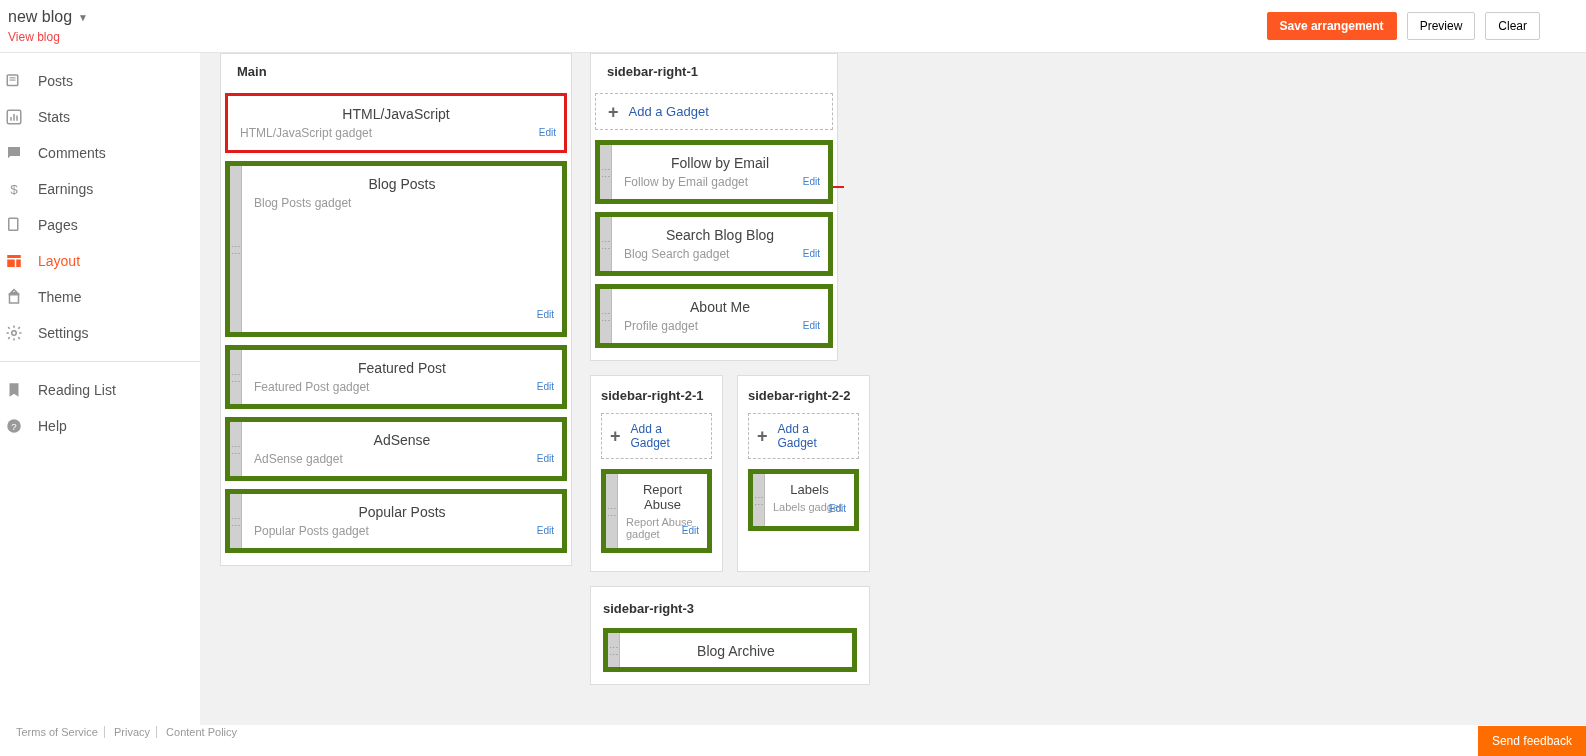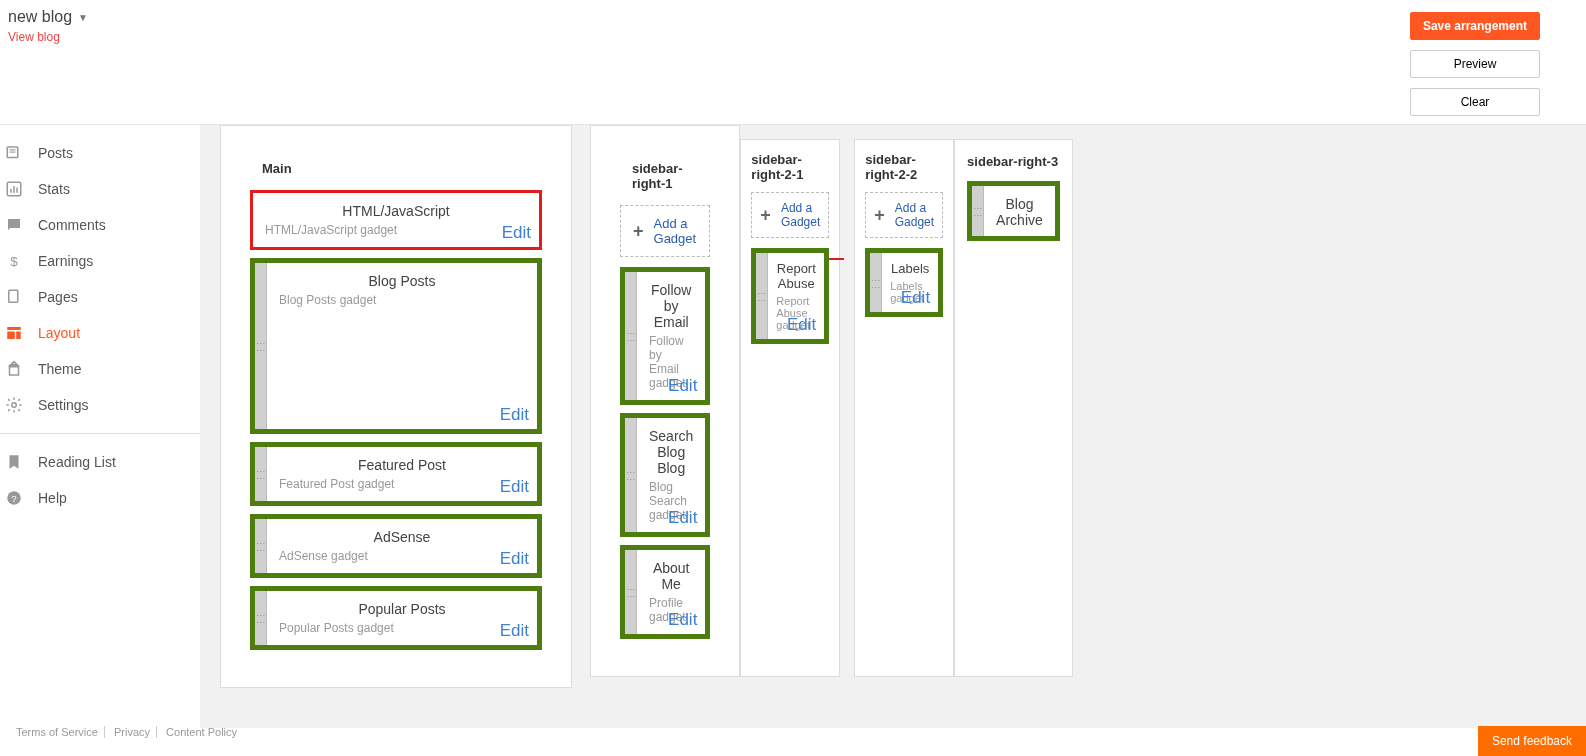--- a/index.html
+++ b/index.html
@@ -3,48 +3,48 @@
 <meta charset="utf-8">
 <style>
   * { box-sizing: border-box; margin: 0; padding: 0; }
   body { font-family: Arial, sans-serif; font-size: 13px; color: #333; background: #fff; }
   
   .topbar { display: flex; justify-content: space-between; align-items: flex-start; padding: 8px 16px 8px 0; border-bottom: 1px solid #e5e5e5; }
   .topbar-left { padding-left: 8px; }
   .blog-title { font-size: 16px; color: #444; display: flex; align-items: center; gap: 6px; cursor: pointer; margin-bottom: 4px; }
   .blog-title .arrow { font-size: 10px; color: #777; }
   .view-blog { color: #ef4444; font-size: 12px; cursor: pointer; }
-  .topbar-right { display: flex; gap: 10px; padding-top: 4px; padding-right: 30px; flex-direction: column; }
+  .topbar-right { display: flex; gap: 10px; padding-top: 4px; padding-right: 30px; }
   .btn { border: 1px solid #ccc; background: #fff; padding: 6px 12px; font-size: 12px; cursor: pointer; border-radius: 2px; }
   .btn-primary { background: #ff5722; color: #fff; border-color: #ff5722; font-weight: bold; }
   
   .body-wrap { display: flex; }
   
   .sidebar { width: 200px; padding-top: 10px; }
   .nav-item { display: flex; align-items: center; gap: 14px; padding: 8px 4px; cursor: pointer; font-size: 14px; color: #555; }
   .nav-item.active { color: #ff5722; }
   .nav-item .icon { width: 20px; height: 20px; display: flex; align-items: center; justify-content: center; color: #999; }
   .nav-item.active .icon { color: #ff5722; }
   .nav-divider { border: none; border-top: 1px solid #e0e0e0; margin: 10px 0; }
   
   .canvas { flex: 1; background: #f1f1f1; padding: 0 20px 40px 20px; display: flex; gap: 18px; align-items: flex-start; }
   
-  .layout-col { background: #fff; border: 1px solid #ddd; padding: 29px; }
+  .layout-col { background: #fff; border: 1px solid #ddd; padding: 4px; }
   .col-main { width: 352px; }
   .col-side { width: 248px; }
   
   .section-title { font-size: 13px; font-weight: bold; color: #333; padding: 6px 12px 14px 12px; }
   
   .gadget { position: relative; border: 5px solid #4d7c0f; background: #fff; margin-bottom: 8px; display: flex; }
   .drag-handle { width: 12px; background: #d0d0d0; border-right: 1px solid #bbb; display: flex; flex-direction: column; justify-content: center; align-items: center; gap: 2px; }
   .drag-handle::before { content: "⋮⋮"; font-size: 9px; color: #999; letter-spacing: -2px; line-height: 6px; writing-mode: vertical-rl; }
   .gadget-body { flex: 1; padding: 10px 12px 10px 12px; min-height: 52px; position: relative; }
   .gadget-title { font-size: 14px; color: #444; margin-bottom: 4px; text-align: center; }
   .gadget-sub { font-size: 12px; color: #999; }
-  .gadget-edit { position: absolute; right: 8px; bottom: 4px; font-size: 17px; color: #4080d0; cursor: pointer; }
+  .gadget-edit { position: absolute; right: 8px; bottom: 12px; font-size: 10px; color: #4080d0; cursor: pointer; }
   
   .gadget.highlight { border: 3px solid #e21b1b; }
   .gadget.highlight .gadget-body { background: #fff; }
   
   .gadget.tall .gadget-body { min-height: 166px; }
   
   .arrow-annot { position: absolute; left: 572px; top: 128px; display: flex; align-items: center; }
   .arrow-line { width: 62px; height: 2px; background: #e21b1b; }
   .arrow-head { width: 0; height: 0; border-right: 10px solid #e21b1b; border-top: 6px solid transparent; border-bottom: 6px solid transparent; }
   
@@ -62,21 +62,21 @@
   .side-sub .gadget-sub { font-size: 11px; }
   
   .sidebar-right-3 { margin-top: 14px; background: #fff; border: 1px solid #ddd; padding: 12px; }
   
   .footer { position: fixed; bottom: 18px; left: 0; font-size: 11px; color: #999; padding-left: 10px; }
   .footer span { padding: 0 6px; border-right: 1px solid #ccc; cursor: pointer; }
   .footer span:last-child { border-right: none; }
   
   .feedback-btn { position: fixed; bottom: 0; right: 0; background: #ff6d00; color: #fff; border: none; padding: 8px 14px; font-size: 12px; cursor: pointer; margin-left: 48px; }
   
-  .side-stack  { width: 280px; display: flex; flex-direction: row; }
+  .side-stack  { width: 280px; display: flex; flex-direction: column; }
   
   svg { width: 18px; height: 18px; fill: currentColor; }
 </style>
 </head>
 <body>
 
 <div class="topbar">
   <div class="topbar-left">
     <div class="blog-title">
       <span>new blog</span>

